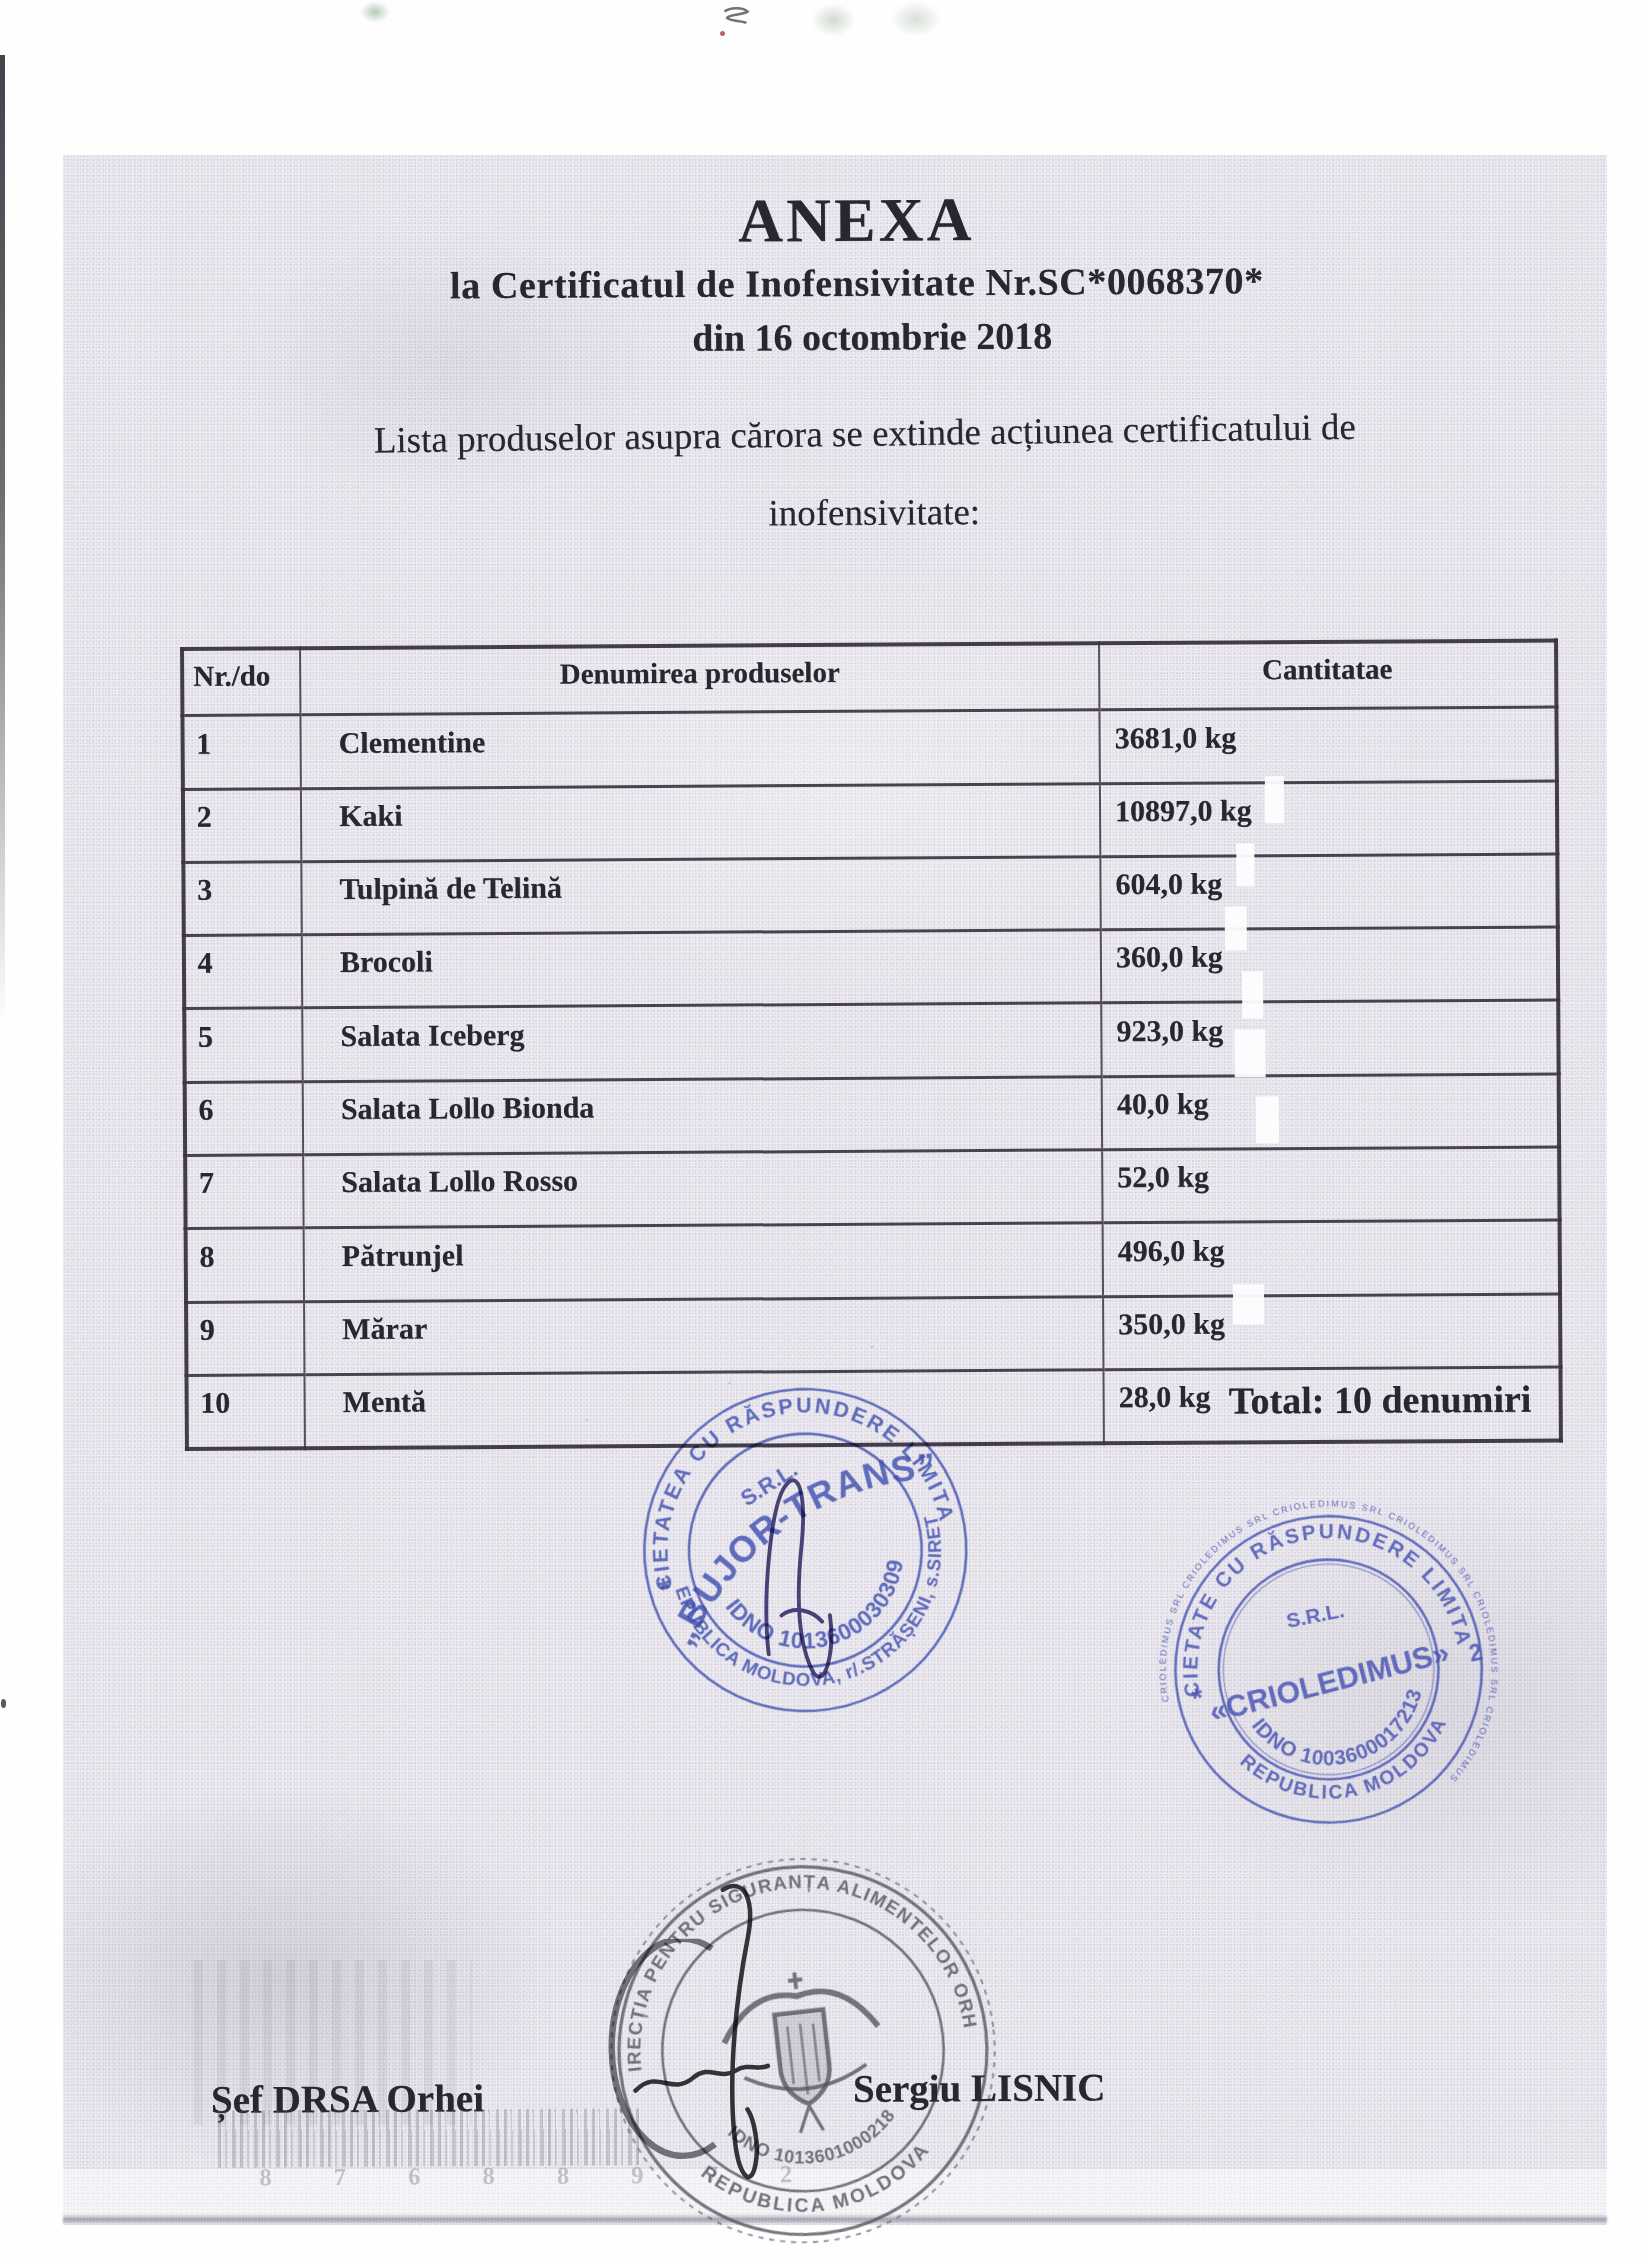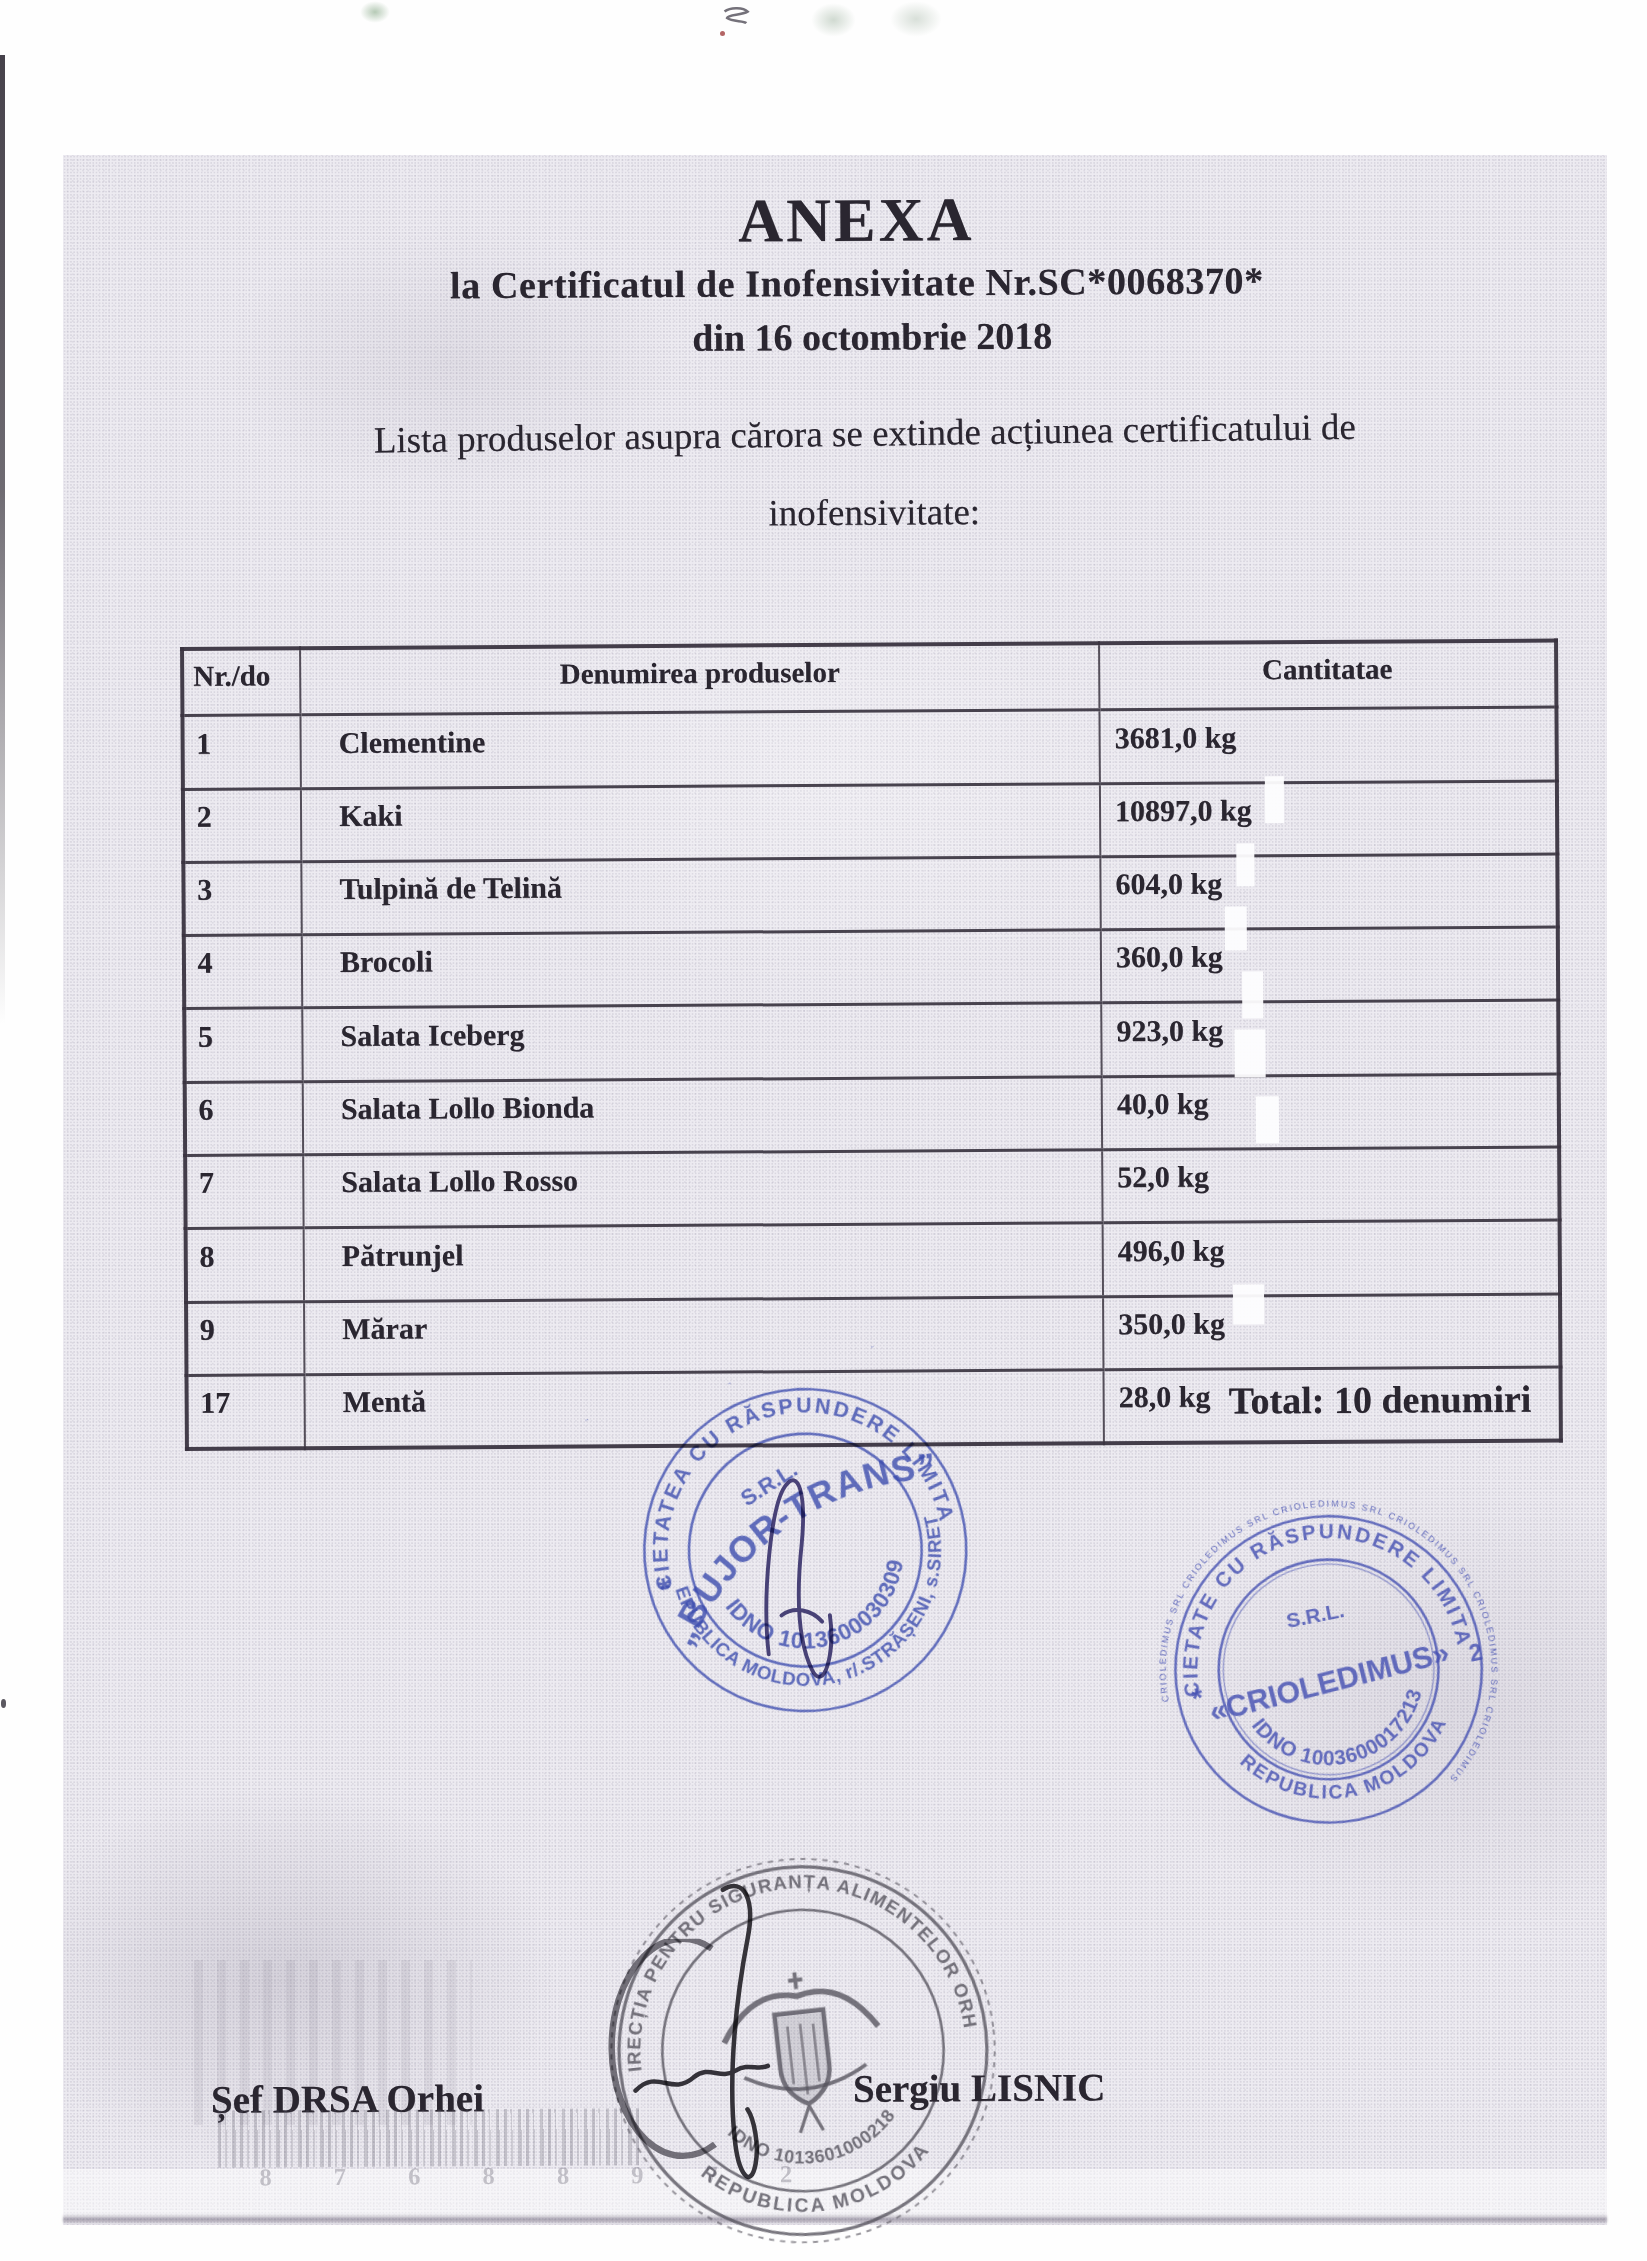--- a/index.html
+++ b/index.html
@@ -157,21 +157,21 @@
         <td class="cell-no">8</td>
         <td class="cell-name">Pătrunjel</td>
         <td class="cell-qty">496,0 kg</td>
       </tr>
       <tr>
         <td class="cell-no">9</td>
         <td class="cell-name">Mărar</td>
         <td class="cell-qty">350,0 kg</td>
       </tr>
       <tr>
-        <td class="cell-no">17</td>
+        <td class="cell-no">10</td>
         <td class="cell-name">Mentă</td>
         <td class="cell-qty">28,0 kg</td>
       </tr>
     </tbody>
       </table>
 
     <div class="wo" style="left:1267px;top:779px;width:19.4px;height:47px;"></div>
     <div class="wo" style="left:1238px;top:846px;width:18px;height:43px;"></div>
     <div class="wo" style="left:1226px;top:909px;width:22px;height:44px;"></div>
     <div class="wo" style="left:1243px;top:974px;width:20.7px;height:47px;"></div>

